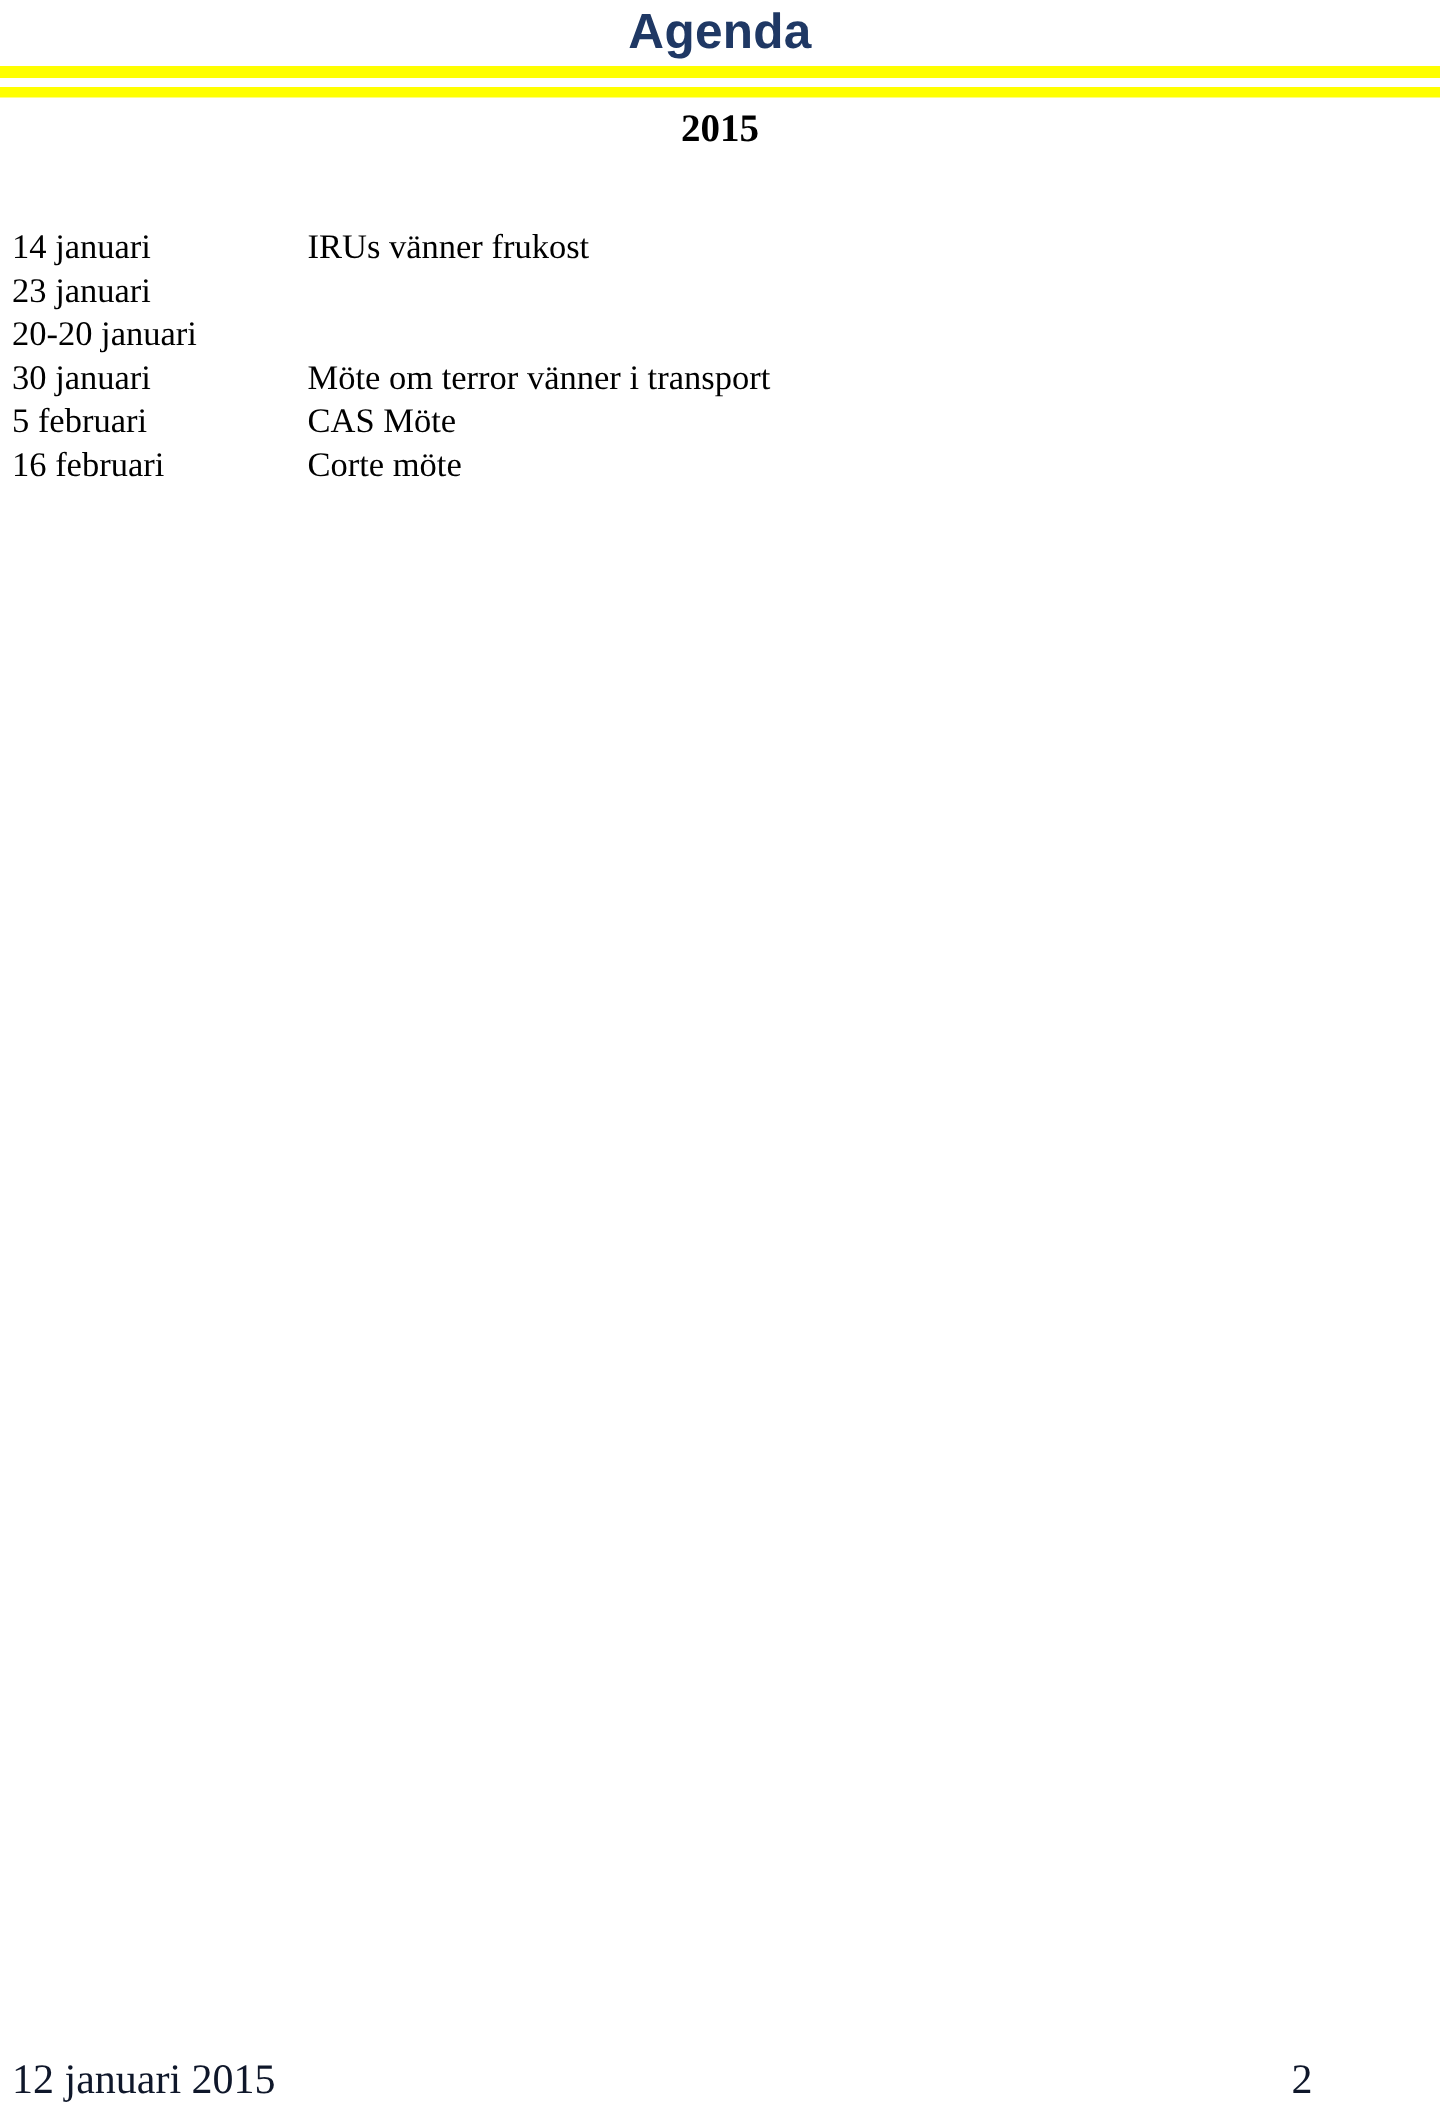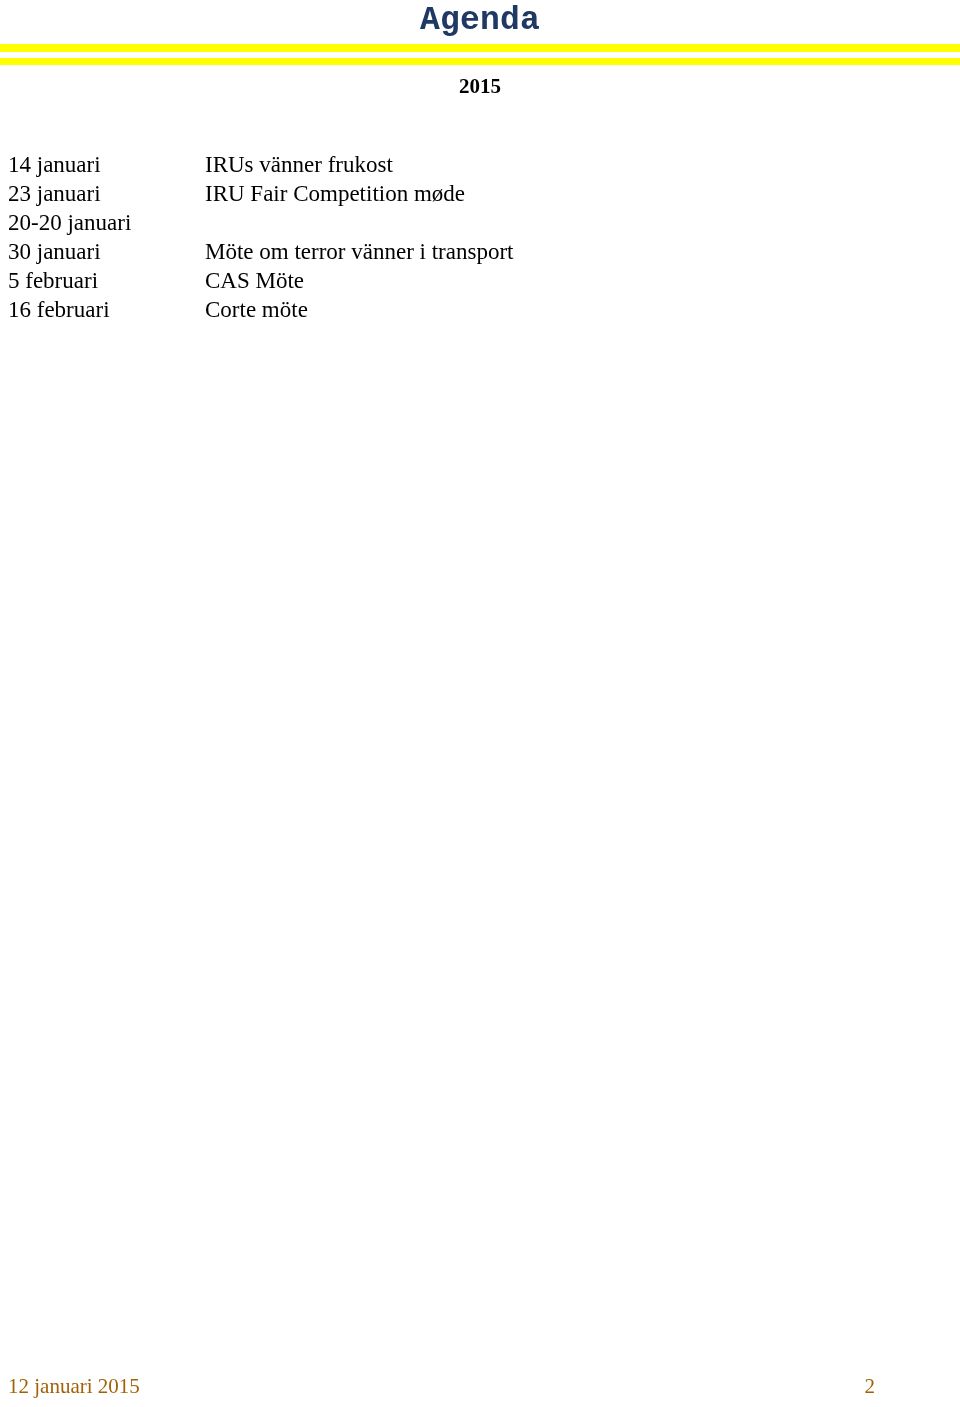--- a/index.html
+++ b/index.html
@@ -23,21 +23,21 @@
     box-sizing: border-box;
   }
 
   
   .slide-title {
     position: absolute;
     top: 2px;
     left: 0;
     width: 960px;
     text-align: center;
-    font-family: Liberation Mono, monospace;
+    font-family: Liberation Sans, sans-serif;
     font-weight: bold;
     font-size: 33px;
     line-height: 38px;
     color: #1f3864;
     letter-spacing: 0.2px;
   }
 
   .rule-bar {
     position: absolute;
     left: 0;
@@ -53,21 +53,21 @@
     height: 7px;
   }
 
   .year-line {
     position: absolute;
     top: 74px;
     left: 0;
     width: 960px;
     text-align: center;
     font-weight: bold;
-    font-size: 21px;
+    font-size: 26px;
     line-height: 24px;
     color: #000000;
   }
 
   
   .agenda {
     position: absolute;
     top: 150px;
     left: 8px;
     width: 940px;
@@ -89,23 +89,23 @@
 
   
   .footer {
     position: absolute;
     left: 8px;
     right: 85px;
     bottom: 8px;
     display: flex;
     justify-content: space-between;
     align-items: baseline;
-    font-size: 21px;
+    font-size: 28px;
     line-height: 25px;
-    color: #a16207;
+    color: #0f172a;
   }
   .footer-date { white-space: nowrap; }
   .footer-page { white-space: nowrap; }
 </style>
 </head>
 <body>
 
 <div class="page">
 
   <div class="slide-title">Agenda</div>
@@ -117,21 +117,20 @@
 
   <div class="agenda">
 
     <div class="agenda-row">
       <div class="agenda-date">14 januari</div>
       <div class="agenda-desc">IRUs vänner frukost</div>
     </div>
 
     <div class="agenda-row">
       <div class="agenda-date">23 januari</div>
-      <div class="agenda-desc">IRU Fair Competition møde</div>
     </div>
 
     <div class="agenda-row">
       <div class="agenda-date">20-20 januari</div>
     </div>
 
     <div class="agenda-row">
       <div class="agenda-date">30 januari</div>
       <div class="agenda-desc">Möte om terror vänner i transport</div>
     </div>

